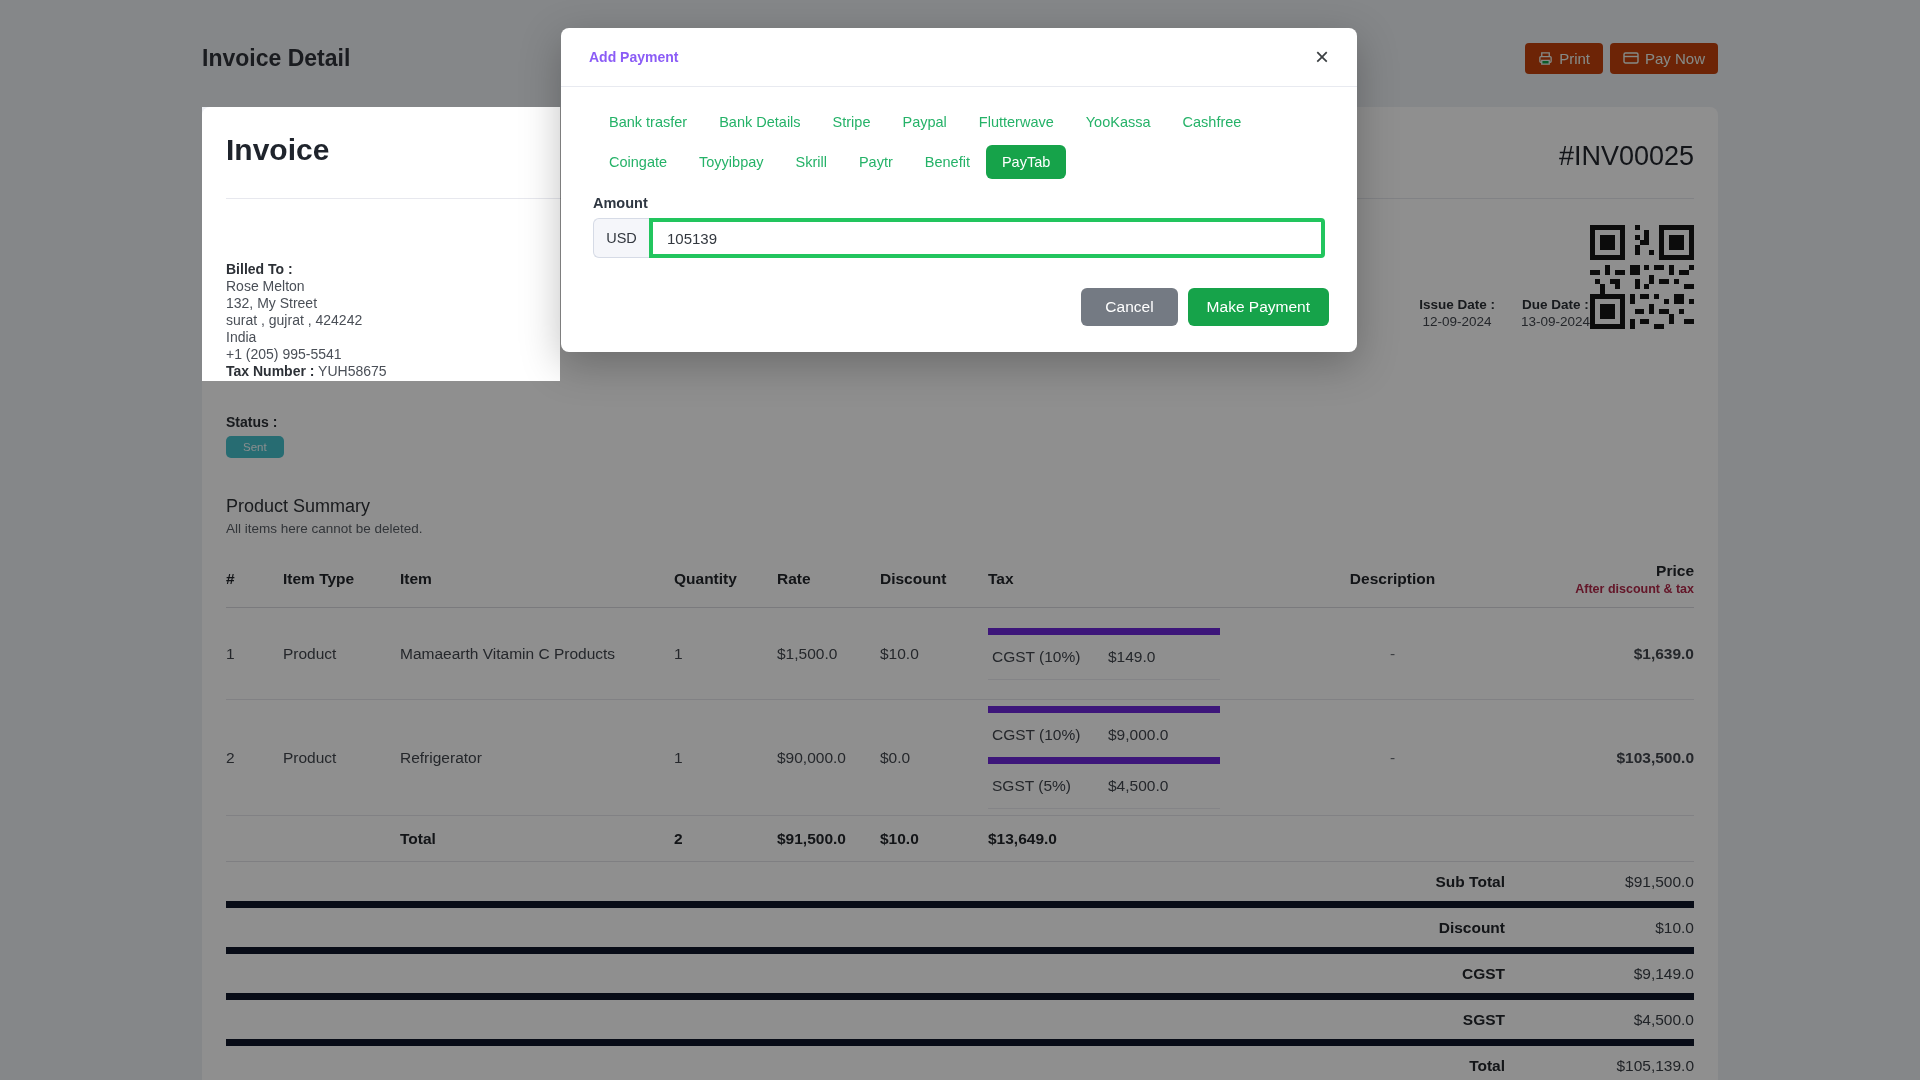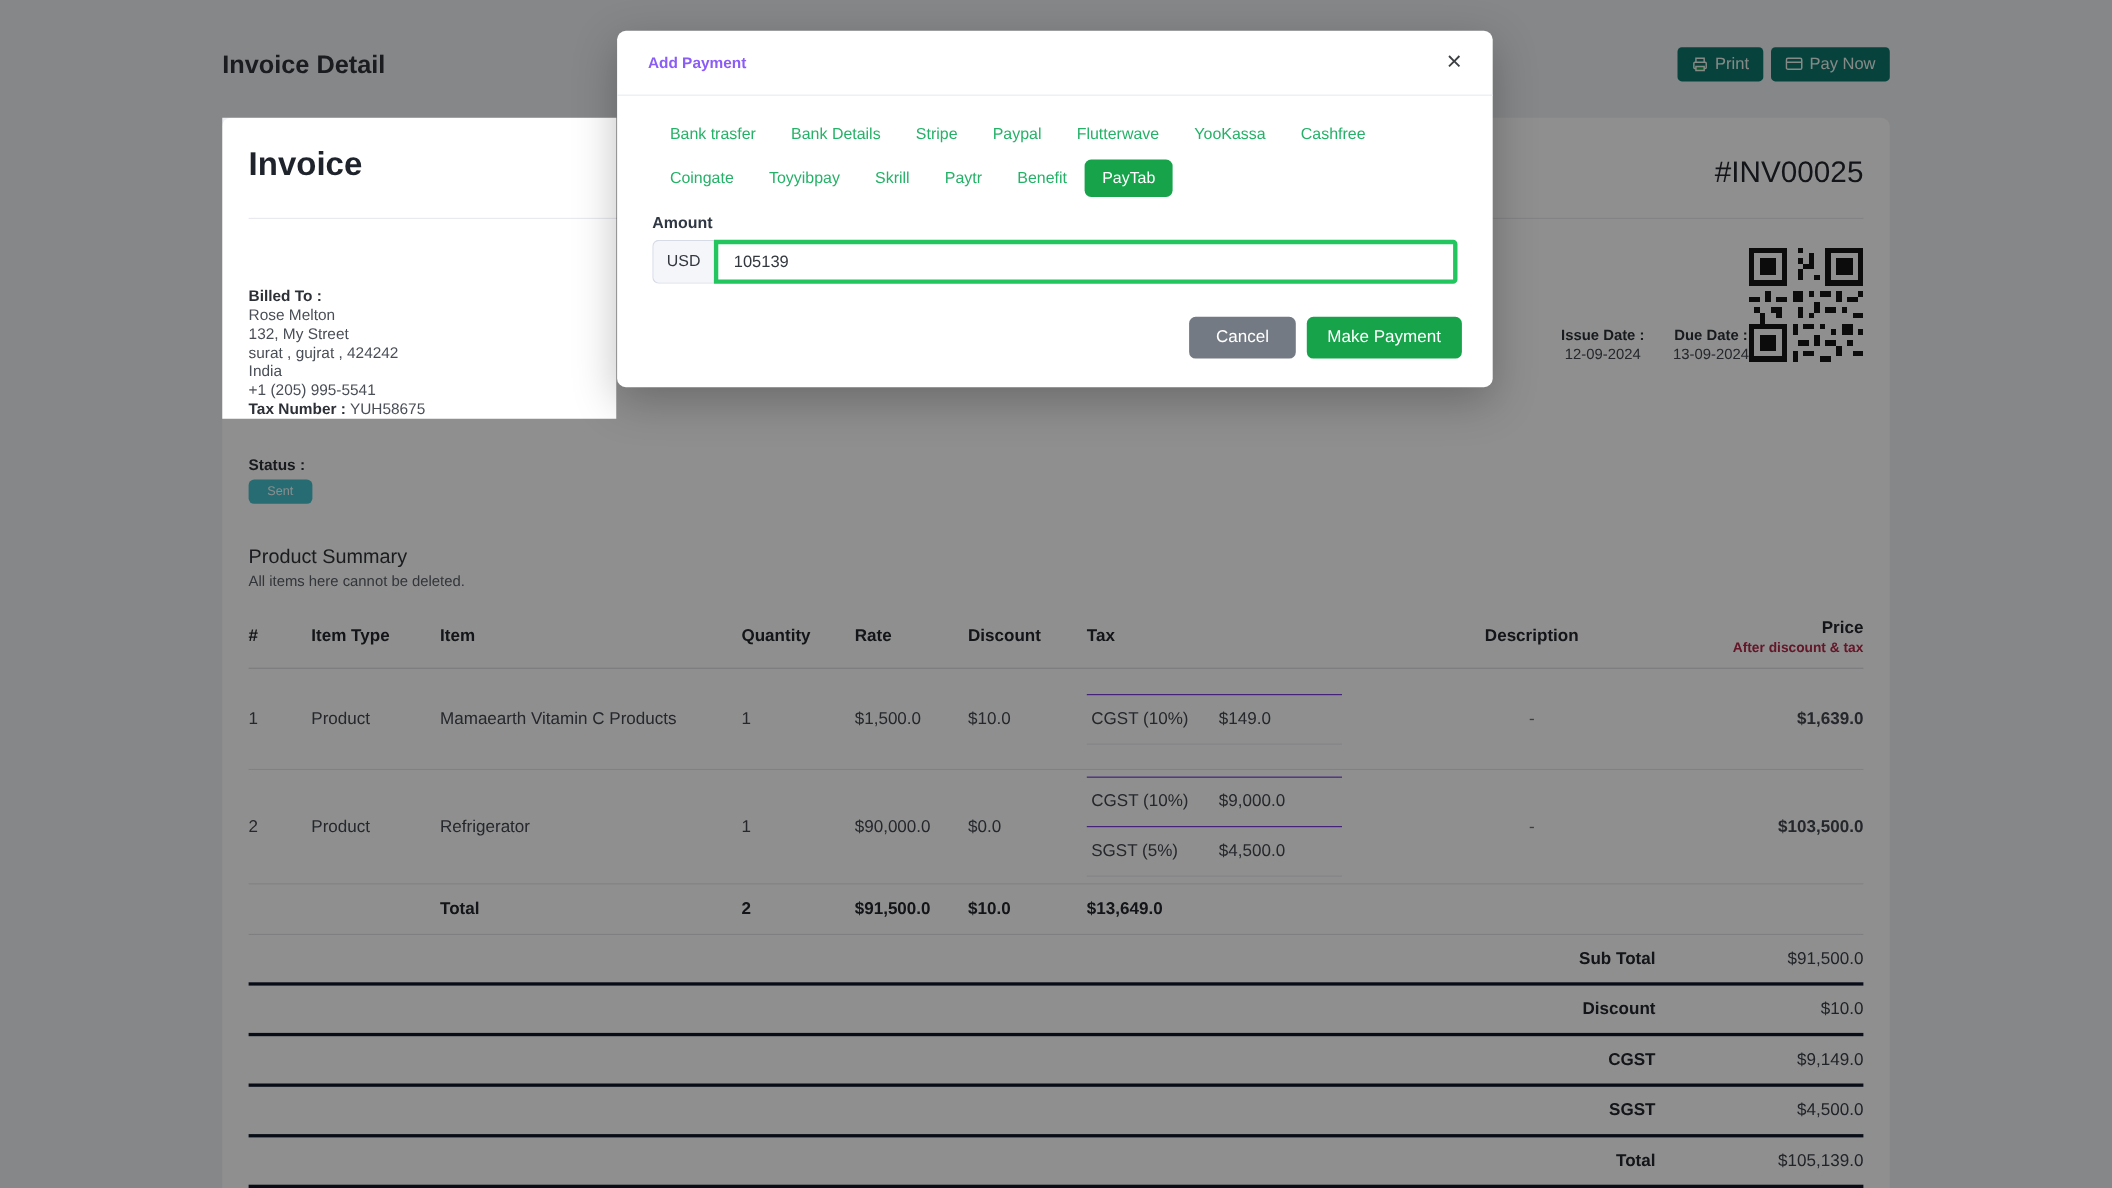--- a/index.html
+++ b/index.html
@@ -5,21 +5,21 @@
   * { margin:0; padding:0; box-sizing:border-box; }
   html,body { width:1920px; height:1080px; overflow:hidden;
     font-family:"Liberation Sans","DejaVu Sans",sans-serif;
     background:#eef0f4; color:#3b4046; }
 
   
   .topbar { position:absolute; left:202px; right:202px; top:36px; height:44px;
     display:flex; align-items:center; justify-content:space-between; }
   .page-title { font-size:23px; font-weight:700; color:#2f3339; }
   .topbar-actions { display:flex; gap:7px; }
-  .btn-dark-green { display:flex; align-items:center; gap:6px; background:#0f766e;
+  .btn-dark-green { display:flex; align-items:center; gap:6px; background:#c2410c;
     color:#eef6f0; border:none; border-radius:4px; font-size:15px;
     padding:7px 13px; cursor:pointer; font-family:inherit; }
   .btn-dark-green svg { display:block; }
 
   
   .card { position:absolute; left:202px; top:107px; width:1516px; height:1050px;
     background:#ffffff; border-radius:8px 8px 0 0; padding:0 24px; }
 
   .invoice-head { display:flex; align-items:flex-start; justify-content:space-between;
     padding-top:26px; }
@@ -52,28 +52,28 @@
   .tbl-header { min-height:58px; border-bottom:1px solid #d9dadf; }
   .th { font-size:15.5px; font-weight:700; color:#23262b; }
   .th-price { text-align:right; }
   .price-note { font-size:12.5px; font-weight:700; color:#b2294a; margin-top:2px; }
   .tbl-row { min-height:92px; border-bottom:1px solid #e6e7eb; }
   .td { font-size:15.5px; color:#42474e; }
   .td-desc { text-align:center; color:#6b7077; }
   .td-price { text-align:right;font-weight:bold; }
   .tax-box { padding:6px 0; }
   .tax-line { display:grid; grid-template-columns:116px auto; padding:13px 4px;
-    border-top:1px solid #6d28d9; }
+    border-top:7px solid #6d28d9; }
   .tax-box .tax-line:last-child { border-bottom:1px solid #ececf1; }
   .tbl-total { min-height:46px; border-bottom:1px solid #e2e3e8; }
   .tbl-total .td { font-weight:700; color:#23262b; }
 
   
   .sum-row { display:flex; justify-content:flex-end; align-items:center;
-    min-height:46px; border-bottom:3px solid #0f172a; }
+    min-height:46px; border-bottom:7px solid #0f172a; }
   .sum-label { font-size:15.5px; font-weight:700; color:#23262b; text-align:right; }
   .sum-value { width:189px; font-size:15.5px; color:#3a3f46; text-align:right; }
 
   
   .backdrop-hole { position:fixed; left:202px; top:107px; width:358px; height:274px;
     box-shadow:0 0 0 3000px rgba(0,0,0,0.44); z-index:40; pointer-events:none; }
 
   
   .modal { position:fixed; left:561px; top:28px; width:796px; z-index:50;
     background:#fff; border-radius:8px; box-shadow:0 12px 40px rgba(0,0,0,0.25); }

